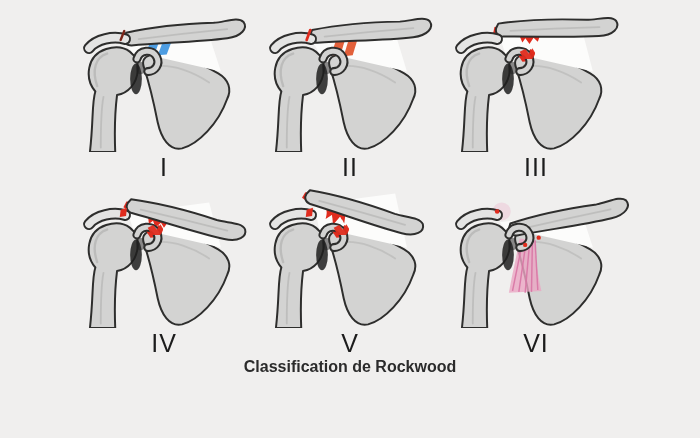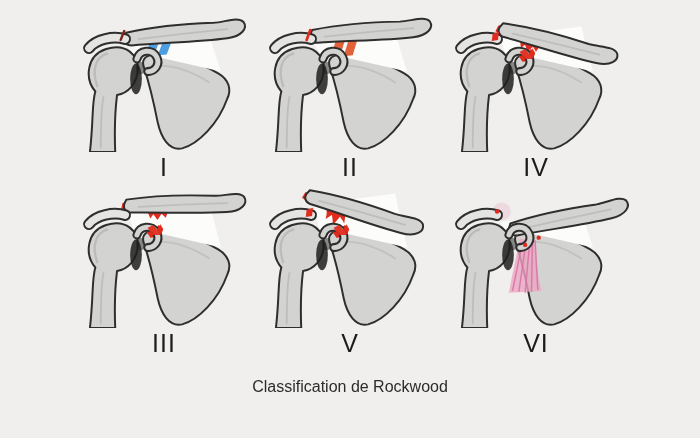--- a/index.html
+++ b/index.html
@@ -16,22 +16,21 @@
     grid-row-gap:6px;
   }
   .panel{display:flex;flex-direction:column;align-items:center;margin:0;}
   .panel svg{display:block;}
   .panel-label{
     height:30px;line-height:30px;
     font-size:25px;letter-spacing:1px;
     color:#1c1c1c;text-align:center;
   }
   .caption{
-    margin-top:20px;
-    font-size:16px;font-weight:normal;
+    font-size:16px;font-weight:bold;
     color:#2b2b2b;text-align:center;
   }
 </style>
 </head>
 <body>
 
 <div class="figure">
   <div class="grid">
 
     <figure class="panel">
@@ -75,20 +74,46 @@
             <path d="M58,23 C85,17 125,13 155,12 C168,11 182,5 188,11 C193,18 186,27 170,29 C140,33 100,34 64,37 C58,37 55,33 56,28 Z" fill="#d3d3d2" stroke="#2e2e2d" stroke-width="2.2" stroke-linejoin="round"></path>
             <path d="M72,30 C112,25 150,21 170,19" fill="none" stroke="#b9b9b8" stroke-width="2" stroke-linecap="round" opacity="0.8"></path>
           </g>
           <path d="M70,52 C73,42 87,40 92,50 C96,58 90,66 82,66" fill="none" stroke="#2e2e2d" stroke-width="10" stroke-linecap="round"></path>
           <path d="M70,52 C73,42 87,40 92,50 C96,58 90,66 82,66" fill="none" stroke="#d3d3d2" stroke-width="5.5" stroke-linecap="round"></path>
           <path d="M17,40 C25,30 44,26 57,30" fill="none" stroke="#2e2e2d" stroke-width="13" stroke-linecap="round"></path>
           <path d="M17,40 C25,30 44,26 57,30" fill="none" stroke="#e4e4e3" stroke-width="8.5" stroke-linecap="round"></path>
           <path d="M56,20 L52,31" stroke="#e02c1e" stroke-width="3" stroke-linecap="round" fill="none"></path>
         </svg>
       <figcaption class="panel-label">II</figcaption>
+    </figure>
+
+    <figure class="panel">
+      <svg width="186" height="140" viewBox="0 0 200 155">
+          <path d="M18,155 C22,120 20,100 24,88 C12,74 14,48 36,41 C58,34 72,48 71,64 C70,80 60,90 48,92 C46,108 45,130 46,155 Z" fill="#d3d3d2" stroke="#2e2e2d" stroke-width="2.2" stroke-linejoin="round"></path>
+          <path d="M26,82 C20,64 24,50 37,46" fill="none" stroke="#b9b9b8" stroke-width="2.6" stroke-linecap="round" opacity="0.9"></path>
+          <path d="M30,150 C30,120 31,104 33,94" fill="none" stroke="#b9b9b8" stroke-width="2" stroke-linecap="round" opacity="0.8"></path>
+          <ellipse cx="69" cy="74" rx="6.5" ry="17" fill="#1f1f1f" opacity="0.85"></ellipse>
+          <ellipse cx="74" cy="62" rx="5" ry="7" fill="#1f1f1f" opacity="0.5"></ellipse>
+          <path d="M84,48 C108,44 136,54 160,68 C172,75 175,86 170,96 C160,124 138,146 120,151 C106,154 97,140 93,122 C89,102 84,80 78,62 C75,54 78,50 84,48 Z" fill="#d3d3d2" stroke="#2e2e2d" stroke-width="2.2" stroke-linejoin="round"></path>
+          <path d="M92,60 C110,58 132,66 150,78" fill="none" stroke="#b9b9b8" stroke-width="2" stroke-linecap="round" opacity="0.7"></path>
+          <path d="M60,28 L150,16 L163,66 L84,48 L66,46 Z" fill="#fcfcfb"></path>
+          <path d="M79,46 L85,42 L89,47 L94,41 L99,46 L96,54 L85,55 Z" fill="#e02c1e"></path>
+          <g transform="translate(0 -10) rotate(4 60 27)">
+            <path d="M83,36 L99,31 L105,33 L103,40 L98,36 L94,43 L89,37 L86,42 Z" fill="#e02c1e"></path>
+            <path d="M54,27 L63,25 L61,36 L53,34 Z" fill="#e02c1e"></path>
+            <path d="M58,23 C85,17 125,13 155,12 C168,11 182,5 188,11 C193,18 186,27 170,29 C140,33 100,34 64,37 C58,37 55,33 56,28 Z" fill="#d3d3d2" stroke="#2e2e2d" stroke-width="2.2" stroke-linejoin="round"></path>
+            <path d="M72,30 C112,25 150,21 170,19" fill="none" stroke="#b9b9b8" stroke-width="2" stroke-linecap="round" opacity="0.8"></path>
+          </g>
+          <path d="M70,52 C73,42 87,40 92,50 C96,58 90,66 82,66" fill="none" stroke="#2e2e2d" stroke-width="10" stroke-linecap="round"></path>
+          <path d="M70,52 C73,42 87,40 92,50 C96,58 90,66 82,66" fill="none" stroke="#d3d3d2" stroke-width="5.5" stroke-linecap="round"></path>
+          <path d="M17,40 C25,30 44,26 57,30" fill="none" stroke="#2e2e2d" stroke-width="13" stroke-linecap="round"></path>
+          <path d="M17,40 C25,30 44,26 57,30" fill="none" stroke="#e4e4e3" stroke-width="8.5" stroke-linecap="round"></path>
+          <path d="M82,44 L88,41 L92,46 L96,40 L99,45 L96,52 L86,52 Z" fill="#e02c1e" opacity="0.95"></path>
+        </svg>
+      <figcaption class="panel-label">III</figcaption>
     </figure>
 
     <figure class="panel">
       <svg width="186" height="140" viewBox="0 0 200 155">
           <path d="M18,155 C22,120 20,100 24,88 C12,74 14,48 36,41 C58,34 72,48 71,64 C70,80 60,90 48,92 C46,108 45,130 46,155 Z" fill="#d3d3d2" stroke="#2e2e2d" stroke-width="2.2" stroke-linejoin="round"></path>
           <path d="M26,82 C20,64 24,50 37,46" fill="none" stroke="#b9b9b8" stroke-width="2.6" stroke-linecap="round" opacity="0.9"></path>
           <path d="M30,150 C30,120 31,104 33,94" fill="none" stroke="#b9b9b8" stroke-width="2" stroke-linecap="round" opacity="0.8"></path>
           <ellipse cx="69" cy="74" rx="6.5" ry="17" fill="#1f1f1f" opacity="0.85"></ellipse>
           <ellipse cx="74" cy="62" rx="5" ry="7" fill="#1f1f1f" opacity="0.5"></ellipse>
           <path d="M84,48 C108,44 136,54 160,68 C172,75 175,86 170,96 C160,124 138,146 120,151 C106,154 97,140 93,122 C89,102 84,80 78,62 C75,54 78,50 84,48 Z" fill="#d3d3d2" stroke="#2e2e2d" stroke-width="2.2" stroke-linejoin="round"></path>
@@ -102,46 +127,20 @@
             <path d="M72,30 C112,25 150,21 170,19" fill="none" stroke="#b9b9b8" stroke-width="2" stroke-linecap="round" opacity="0.8"></path>
           </g>
           <path d="M70,52 C73,42 87,40 92,50 C96,58 90,66 82,66" fill="none" stroke="#2e2e2d" stroke-width="10" stroke-linecap="round"></path>
           <path d="M70,52 C73,42 87,40 92,50 C96,58 90,66 82,66" fill="none" stroke="#d3d3d2" stroke-width="5.5" stroke-linecap="round"></path>
           <path d="M17,40 C25,30 44,26 57,30" fill="none" stroke="#2e2e2d" stroke-width="13" stroke-linecap="round"></path>
           <path d="M17,40 C25,30 44,26 57,30" fill="none" stroke="#e4e4e3" stroke-width="8.5" stroke-linecap="round"></path>
           <path d="M52,24 L59,22 L58,31 L51,32 Z" fill="#e02c1e"></path>
           <path d="M82,44 L88,41 L92,46 L96,40 L99,45 L96,52 L86,52 Z" fill="#e02c1e" opacity="0.95"></path>
         </svg>
       <figcaption class="panel-label">IV</figcaption>
-    </figure>
-
-    <figure class="panel">
-      <svg width="186" height="140" viewBox="0 0 200 155">
-          <path d="M18,155 C22,120 20,100 24,88 C12,74 14,48 36,41 C58,34 72,48 71,64 C70,80 60,90 48,92 C46,108 45,130 46,155 Z" fill="#d3d3d2" stroke="#2e2e2d" stroke-width="2.2" stroke-linejoin="round"></path>
-          <path d="M26,82 C20,64 24,50 37,46" fill="none" stroke="#b9b9b8" stroke-width="2.6" stroke-linecap="round" opacity="0.9"></path>
-          <path d="M30,150 C30,120 31,104 33,94" fill="none" stroke="#b9b9b8" stroke-width="2" stroke-linecap="round" opacity="0.8"></path>
-          <ellipse cx="69" cy="74" rx="6.5" ry="17" fill="#1f1f1f" opacity="0.85"></ellipse>
-          <ellipse cx="74" cy="62" rx="5" ry="7" fill="#1f1f1f" opacity="0.5"></ellipse>
-          <path d="M84,48 C108,44 136,54 160,68 C172,75 175,86 170,96 C160,124 138,146 120,151 C106,154 97,140 93,122 C89,102 84,80 78,62 C75,54 78,50 84,48 Z" fill="#d3d3d2" stroke="#2e2e2d" stroke-width="2.2" stroke-linejoin="round"></path>
-          <path d="M92,60 C110,58 132,66 150,78" fill="none" stroke="#b9b9b8" stroke-width="2" stroke-linecap="round" opacity="0.7"></path>
-          <path d="M60,28 L150,16 L163,66 L84,48 L66,46 Z" fill="#fcfcfb"></path>
-          <path d="M79,46 L85,42 L89,47 L94,41 L99,46 L96,54 L85,55 Z" fill="#e02c1e"></path>
-          <g transform="translate(0 -10) rotate(4 60 27)">
-            <path d="M83,36 L99,31 L105,33 L103,40 L98,36 L94,43 L89,37 L86,42 Z" fill="#e02c1e"></path>
-            <path d="M54,27 L63,25 L61,36 L53,34 Z" fill="#e02c1e"></path>
-            <path d="M58,23 C85,17 125,13 155,12 C168,11 182,5 188,11 C193,18 186,27 170,29 C140,33 100,34 64,37 C58,37 55,33 56,28 Z" fill="#d3d3d2" stroke="#2e2e2d" stroke-width="2.2" stroke-linejoin="round"></path>
-            <path d="M72,30 C112,25 150,21 170,19" fill="none" stroke="#b9b9b8" stroke-width="2" stroke-linecap="round" opacity="0.8"></path>
-          </g>
-          <path d="M70,52 C73,42 87,40 92,50 C96,58 90,66 82,66" fill="none" stroke="#2e2e2d" stroke-width="10" stroke-linecap="round"></path>
-          <path d="M70,52 C73,42 87,40 92,50 C96,58 90,66 82,66" fill="none" stroke="#d3d3d2" stroke-width="5.5" stroke-linecap="round"></path>
-          <path d="M17,40 C25,30 44,26 57,30" fill="none" stroke="#2e2e2d" stroke-width="13" stroke-linecap="round"></path>
-          <path d="M17,40 C25,30 44,26 57,30" fill="none" stroke="#e4e4e3" stroke-width="8.5" stroke-linecap="round"></path>
-          <path d="M82,44 L88,41 L92,46 L96,40 L99,45 L96,52 L86,52 Z" fill="#e02c1e" opacity="0.95"></path>
-        </svg>
-      <figcaption class="panel-label">III</figcaption>
     </figure>
 
     <figure class="panel">
       <svg width="186" height="140" viewBox="0 0 200 155">
           <path d="M18,155 C22,120 20,100 24,88 C12,74 14,48 36,41 C58,34 72,48 71,64 C70,80 60,90 48,92 C46,108 45,130 46,155 Z" fill="#d3d3d2" stroke="#2e2e2d" stroke-width="2.2" stroke-linejoin="round"></path>
           <path d="M26,82 C20,64 24,50 37,46" fill="none" stroke="#b9b9b8" stroke-width="2.6" stroke-linecap="round" opacity="0.9"></path>
           <path d="M30,150 C30,120 31,104 33,94" fill="none" stroke="#b9b9b8" stroke-width="2" stroke-linecap="round" opacity="0.8"></path>
           <ellipse cx="69" cy="74" rx="6.5" ry="17" fill="#1f1f1f" opacity="0.85"></ellipse>
           <ellipse cx="74" cy="62" rx="5" ry="7" fill="#1f1f1f" opacity="0.5"></ellipse>
           <path d="M84,48 C108,44 136,54 160,68 C172,75 175,86 170,96 C160,124 138,146 120,151 C106,154 97,140 93,122 C89,102 84,80 78,62 C75,54 78,50 84,48 Z" fill="#d3d3d2" stroke="#2e2e2d" stroke-width="2.2" stroke-linejoin="round"></path>

